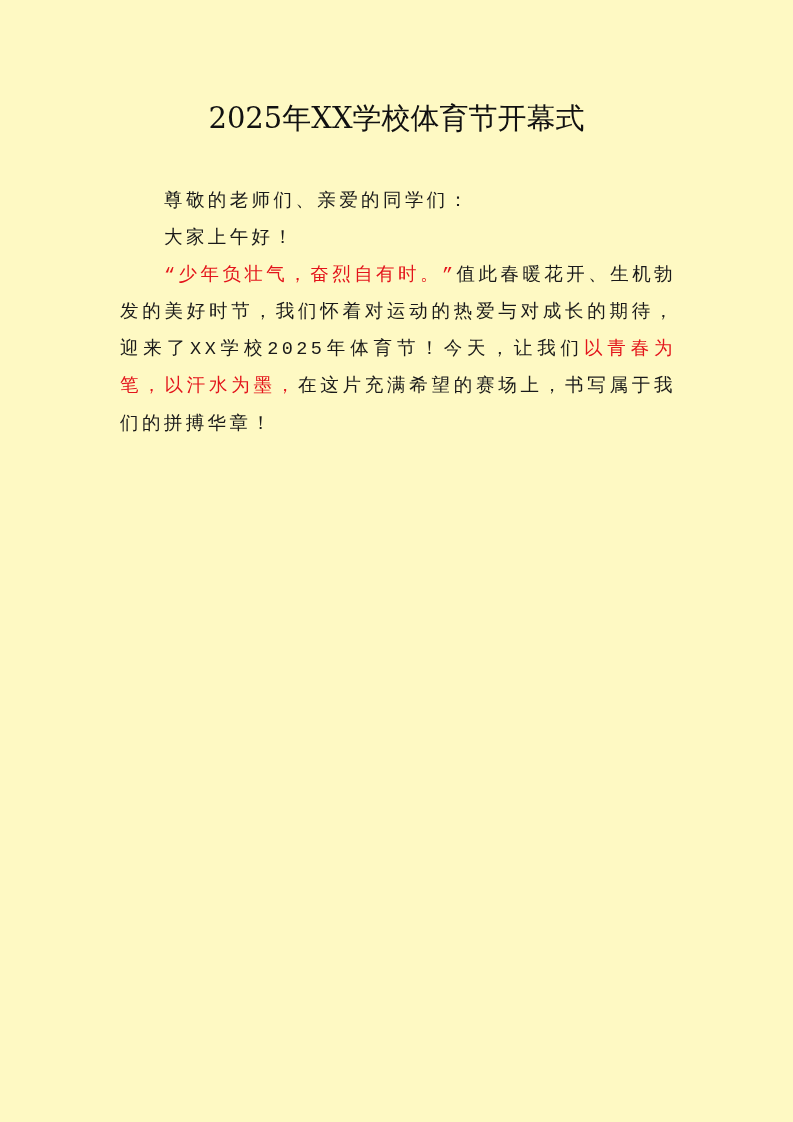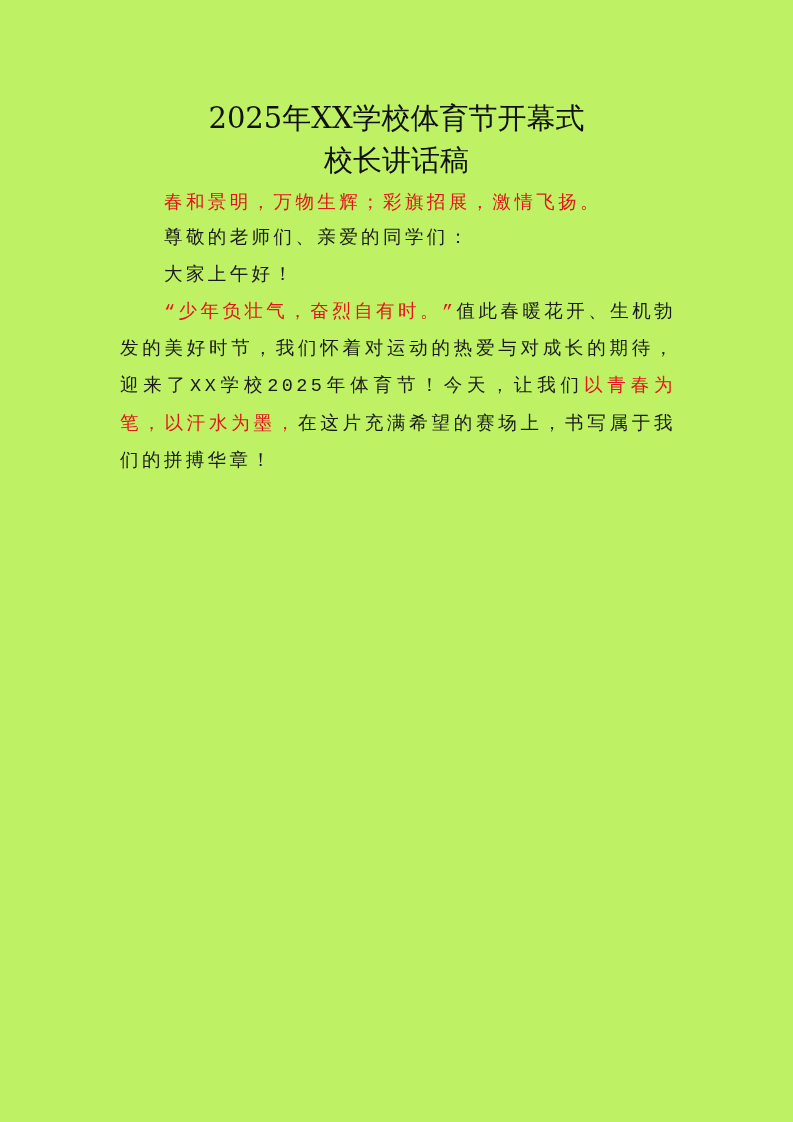--- a/index.html
+++ b/index.html
@@ -1,19 +1,19 @@
 <!DOCTYPE html>
 <html><head>
 <meta charset="utf-8">
 <style>
   html, body { margin: 0; padding: 0; background: #ffffff; }
   body { width: 793px; height: 1122px; position: relative; overflow: hidden; }
   .page {
     position: absolute; left: 0; top: 0; width: 793px; height: 1122px;
-    background: #bef264;
+    background: #fef9c3;
   }
   .title {
     position: absolute; left: 0; width: 793px; text-align: center;
     font-family: "DejaVu Serif", "Liberation Serif", serif;
     color: #111111; font-size: 29px; line-height: 36px;
   }
   .title.t1 { top: 100px; }
   .title.t2 { top: 142px; }
   .body {
     position: absolute; left: 120px; width: 556px; top: 183px;
@@ -24,24 +24,22 @@
   .p { margin: 0; text-align: justify; text-align-last: left; font-family: Liberation Mono, monospace; }
   .indent { text-indent: 44px; }
   .red { color: #e3141b; }
   .motto { margin: 0; padding-left: 44px; color: #e3141b; }
 </style>
 </head>
 <body>
 
 <div class="page">
   <div class="title t1">2025年XX学校体育节开幕式</div>
-  <div class="title t2">校长讲话稿</div>
 
   <div class="body">
-    <p class="motto">春和景明，万物生辉；彩旗招展，激情飞扬。</p>
     <p class="p indent">尊敬的老师们、亲爱的同学们：</p>
     <p class="p indent">大家上午好！</p>
 
     <p class="p indent"><span class="red">“少年负壮气，奋烈自有时。”</span><span>值此春暖花开、生机勃发的美好时节，我们怀着对运动的热爱与对成长的期待，迎来了XX学校2025年体育节！今天，让我们</span><span class="red">以青春为笔，以汗水为墨，</span><span>在这片充满希望的赛场上，书写属于我们的拼搏华章！</span></p>
 
 
   </div>
 </div>
 
 </body></html>

